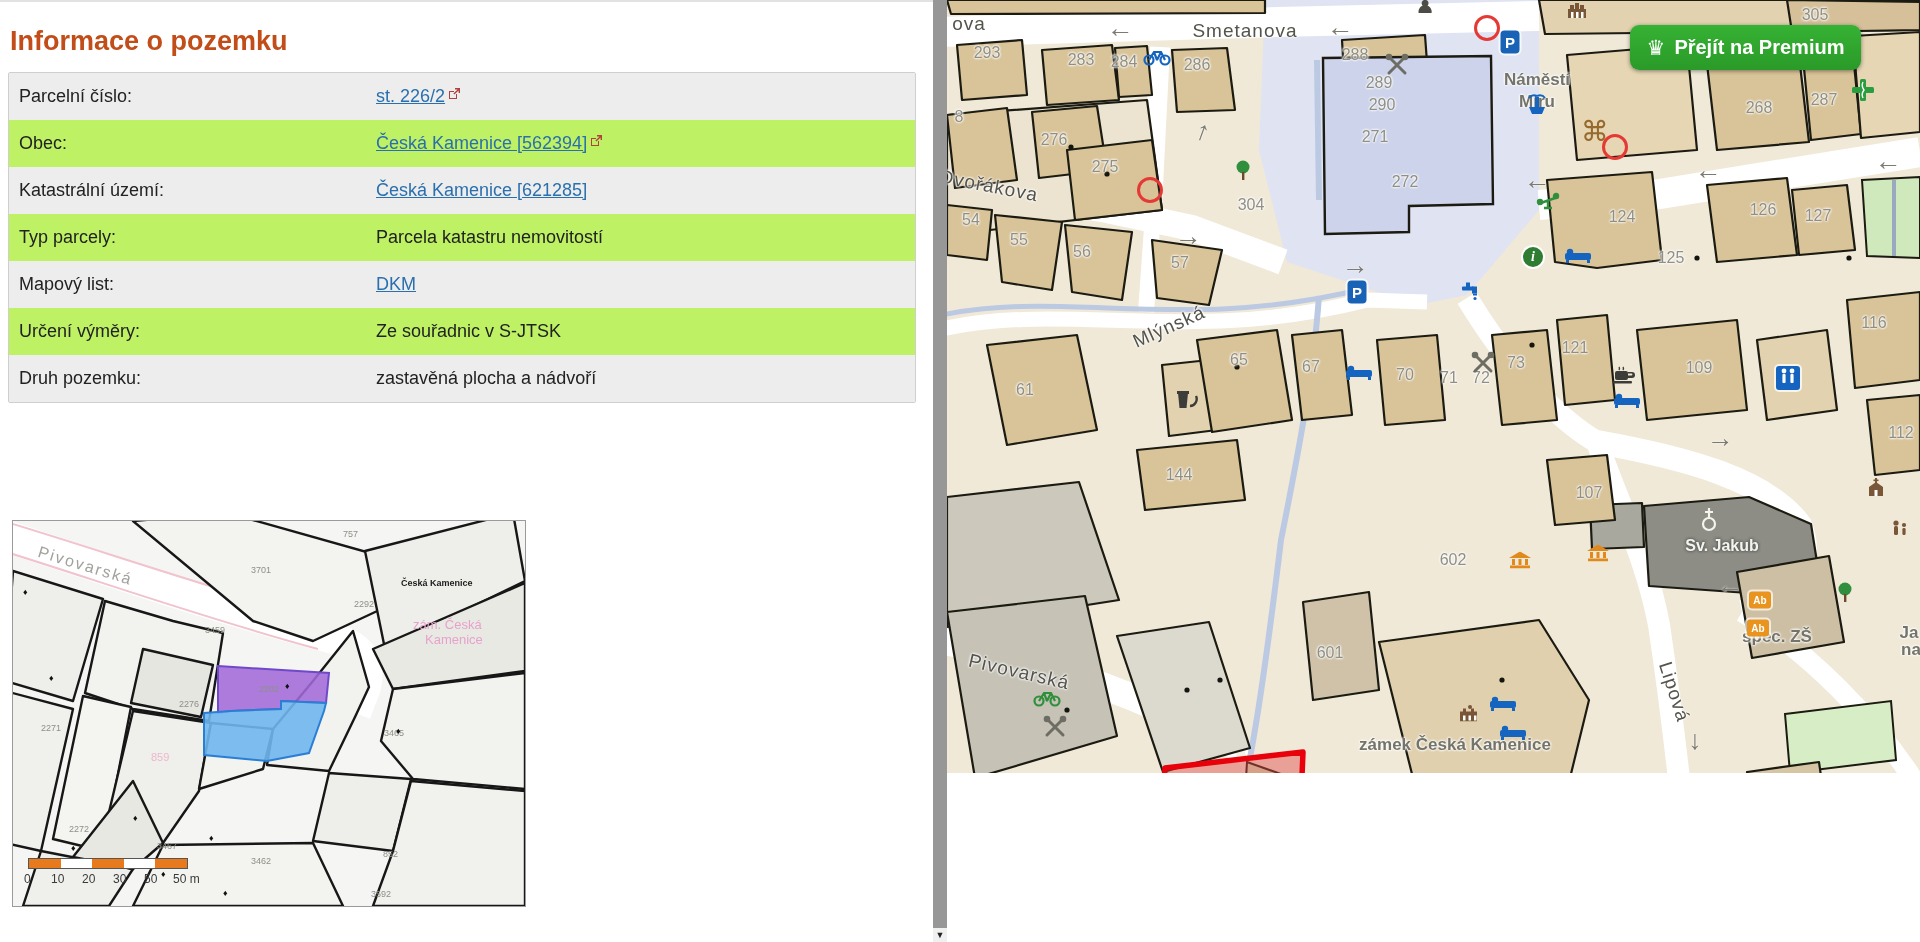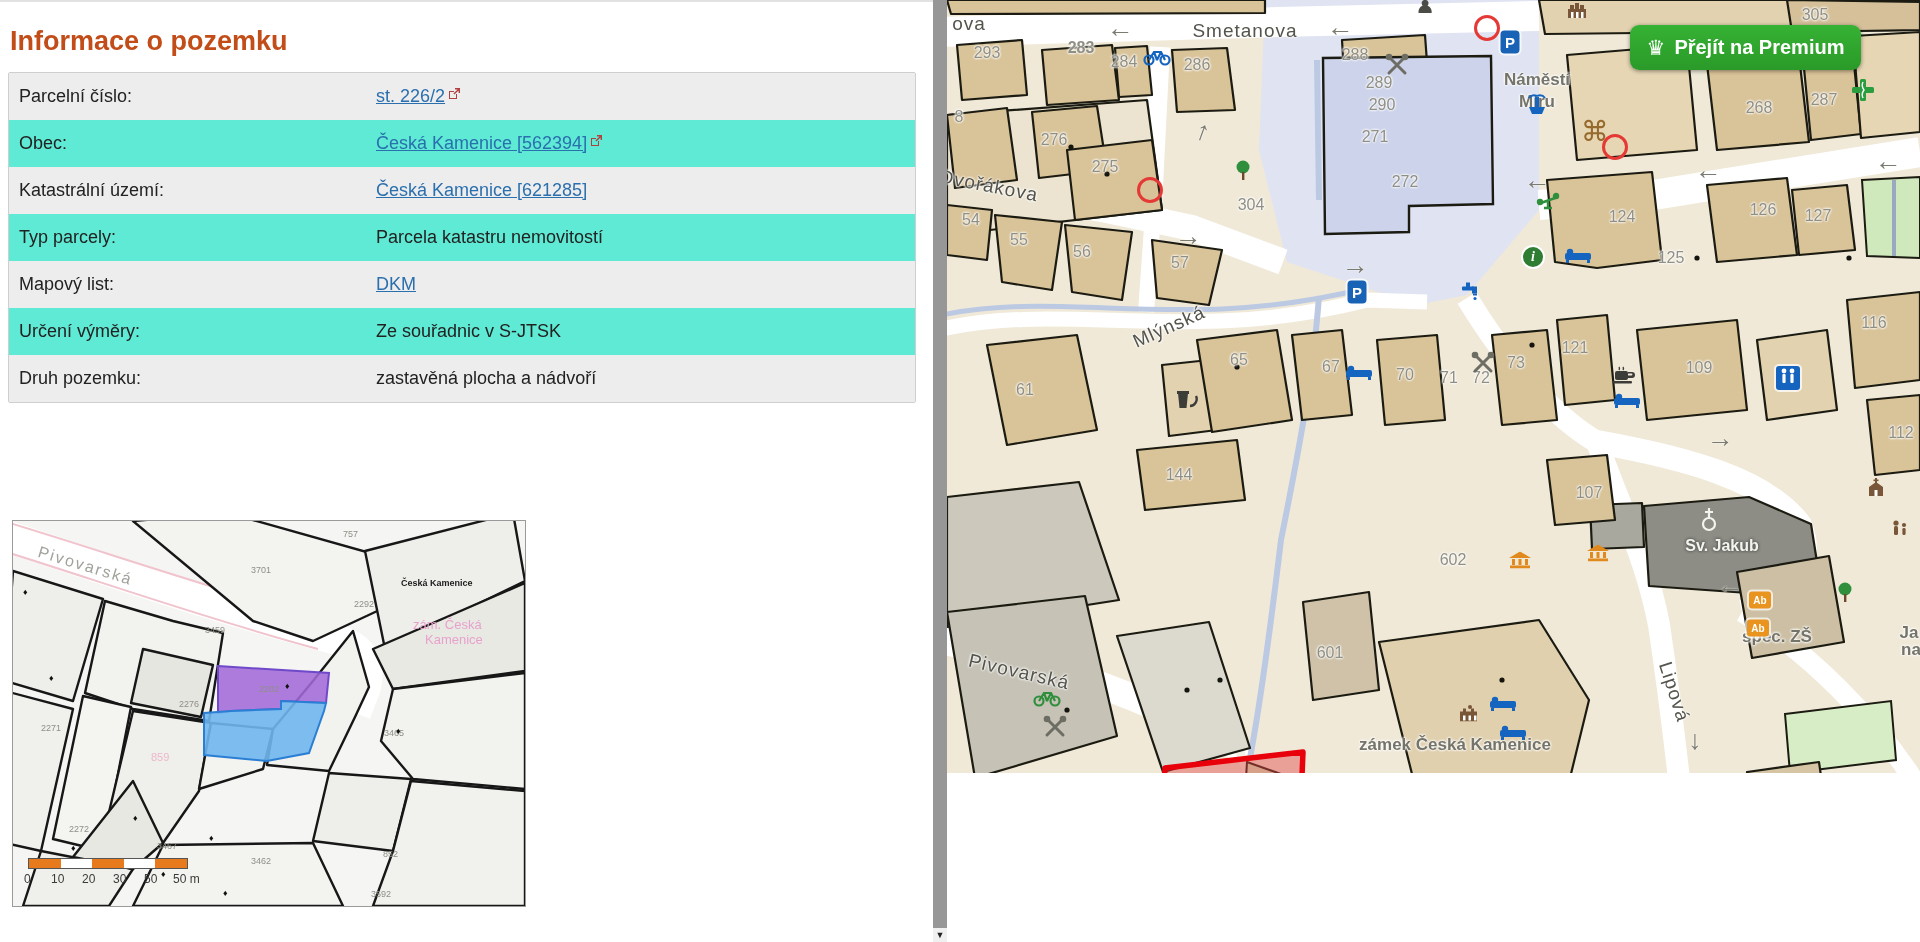--- a/index.html
+++ b/index.html
@@ -4,21 +4,21 @@
 <style>
   html,body{margin:0;padding:0;background:#fff;font-family:"Liberation Sans","DejaVu Sans",sans-serif;}
   #stage{position:relative;width:1920px;height:942px;overflow:hidden;background:#fff;}
   
   #left{position:absolute;left:0;top:0;width:933px;height:942px;background:#fff;}
   #topline{position:absolute;left:0;top:0;width:933px;height:2px;background:#e2e2e2;}
   #title{position:absolute;left:10px;top:26px;font-size:27px;font-weight:700;color:#c24d19;}
   #ptable{position:absolute;left:8px;top:72px;width:906px;border:1px solid #cfcfcf;border-radius:2px;background:#fff;}
   .prow{position:relative;height:47px;display:flex;align-items:center;}
   .prow.odd{background:#ededed;}
-  .prow.even{background:#5eead4;}
+  .prow.even{background:#bef264;}
   .plabel{position:absolute;left:10px;font-size:18px;color:#222;}
   .pvalue{position:absolute;left:367px;font-size:18px;color:#222;}
   a.plink{color:#2a6fae;text-decoration:underline;cursor:pointer;}
   .extic{display:inline-block;margin-left:3px;vertical-align:2px;}
   
   #mini{position:absolute;left:12px;top:520px;width:512px;height:385px;border:1px solid #9a9a9a;background:#f4f4f2;overflow:hidden;}
   .mm-lbl{position:absolute;white-space:nowrap;transform-origin:left top;}
   .mm-num{font-size:9px;color:#8f8f88;}
   .mm-street{font-size:16px;color:#a2a29c;letter-spacing:2px;}
   .mm-town{font-size:9px;font-weight:700;color:#1c1c1c;}
@@ -300,21 +300,21 @@
         <span class="mt mt-street" style="left: 727px; top: 692px; transform: translate(-50%, -50%) rotate(72deg);">Lipová</span>
         <span class="mt mt-place" style="left: 590px; top: 80px;">Náměstí</span>
         <span class="mt mt-place" style="left: 590px; top: 102px;">Míru</span>
         <span class="mt mt-white" style="left: 775px; top: 546px;">Sv. Jakub</span>
         <span class="mt mt-place" style="left: 508px; top: 745px;">zámek Česká Kamenice</span>
         <span class="mt mt-place" style="left: 22px; top: 888px;">vovar</span>
         <span class="mt mt-place" style="left: 830px; top: 637px;">spec. ZŠ</span>
         <span class="mt mt-place" style="left: 962px; top: 633px;">Ja</span>
         <span class="mt mt-place" style="left: 964px; top: 650px;">na</span>
         <span class="mt mt-num" style="left: 40px; top: 53px;">293</span>
-        <span class="mt mt-num" style="left: 134px; top: 48px; font-weight: bold;">283</span>
+        <span class="mt mt-num" style="left: 134px; top: 60px;">283</span>
         <span class="mt mt-num" style="left: 177px; top: 62px;">284</span>
         <span class="mt mt-num" style="left: 250px; top: 65px;">286</span>
         <span class="mt mt-num" style="left: 408px; top: 55px;">288</span>
         <span class="mt mt-num" style="left: 432px; top: 83px;">289</span>
         <span class="mt mt-num" style="left: 435px; top: 105px;">290</span>
         <span class="mt mt-num" style="left: 428px; top: 137px;">271</span>
         <span class="mt mt-num" style="left: 458px; top: 182px;">272</span>
         <span class="mt mt-num" style="left: 12px; top: 117px;">8</span>
         <span class="mt mt-num" style="left: 107px; top: 140px;">276</span>
         <span class="mt mt-num" style="left: 158px; top: 167px;">275</span>
@@ -324,21 +324,21 @@
         <span class="mt mt-num" style="left: 233px; top: 263px;">57</span>
         <span class="mt mt-num" style="left: 812px; top: 108px;">268</span>
         <span class="mt mt-num" style="left: 877px; top: 100px;">287</span>
         <span class="mt mt-num" style="left: 868px; top: 15px;">305</span>
         <span class="mt mt-num" style="left: 675px; top: 217px;">124</span>
         <span class="mt mt-num" style="left: 724px; top: 258px;">125</span>
         <span class="mt mt-num" style="left: 816px; top: 210px;">126</span>
         <span class="mt mt-num" style="left: 871px; top: 216px;">127</span>
         <span class="mt mt-num" style="left: 78px; top: 390px;">61</span>
         <span class="mt mt-num" style="left: 292px; top: 360px;">65</span>
-        <span class="mt mt-num" style="left: 384px; top: 367px;">67</span>
+        <span class="mt mt-num" style="left: 364px; top: 367px;">67</span>
         <span class="mt mt-num" style="left: 458px; top: 375px;">70</span>
         <span class="mt mt-num" style="left: 232px; top: 475px;">144</span>
         <span class="mt mt-num" style="left: 502px; top: 378px;">71</span>
         <span class="mt mt-num" style="left: 534px; top: 378px;">72</span>
         <span class="mt mt-num" style="left: 569px; top: 363px;">73</span>
         <span class="mt mt-num" style="left: 628px; top: 348px;">121</span>
         <span class="mt mt-num" style="left: 752px; top: 368px;">109</span>
         <span class="mt mt-num" style="left: 927px; top: 323px;">116</span>
         <span class="mt mt-num" style="left: 954px; top: 433px;">112</span>
         <span class="mt mt-num" style="left: 642px; top: 493px;">107</span>

